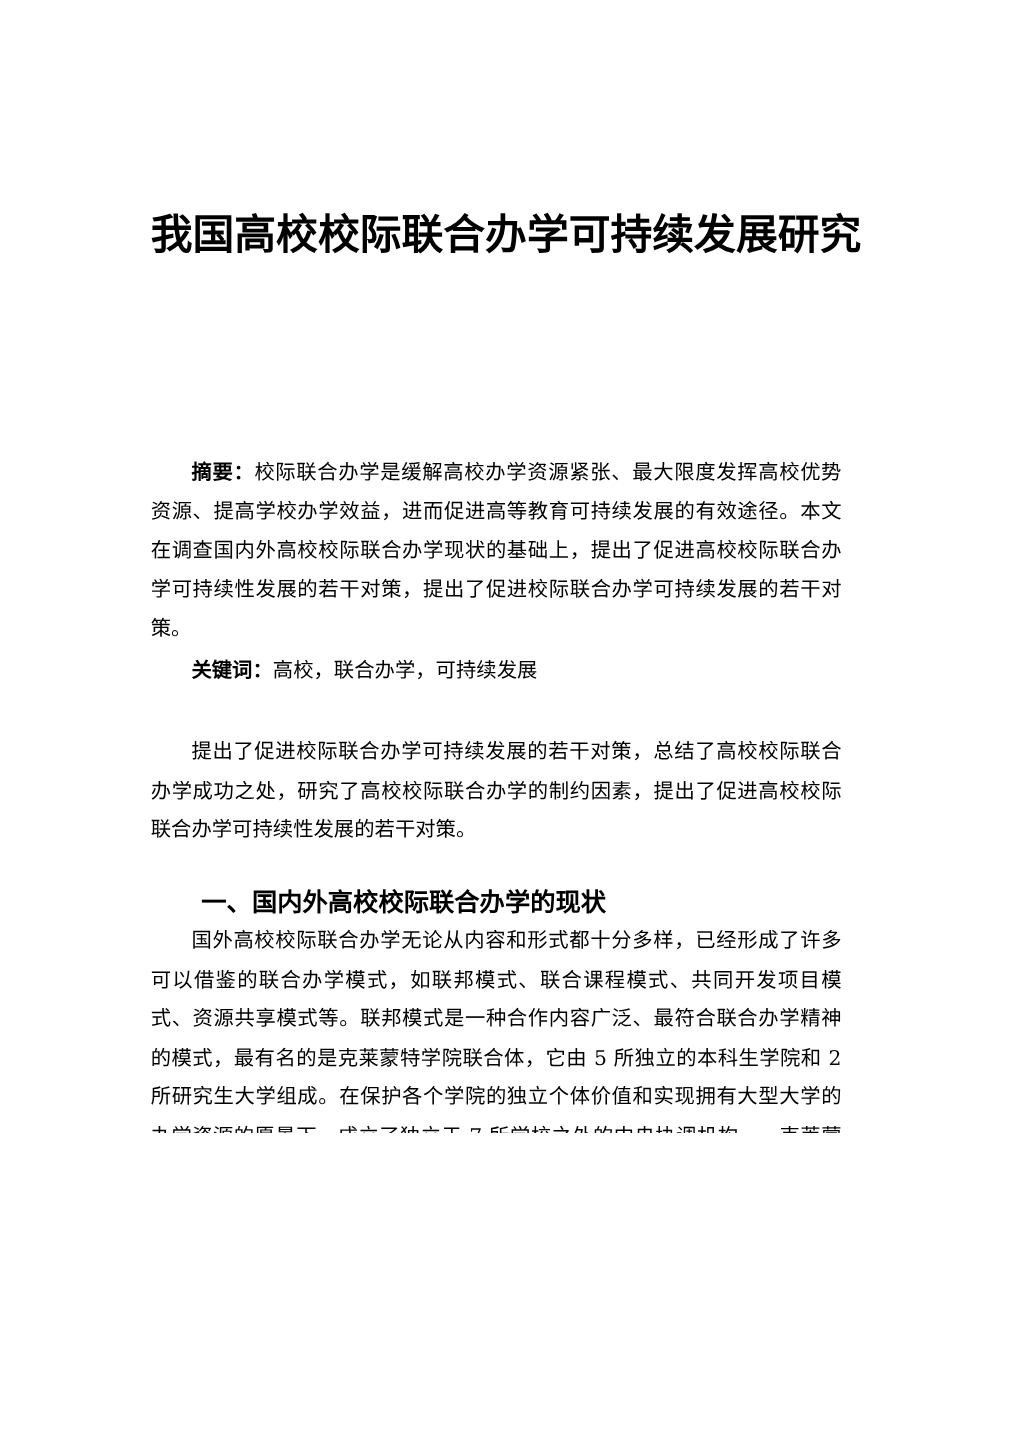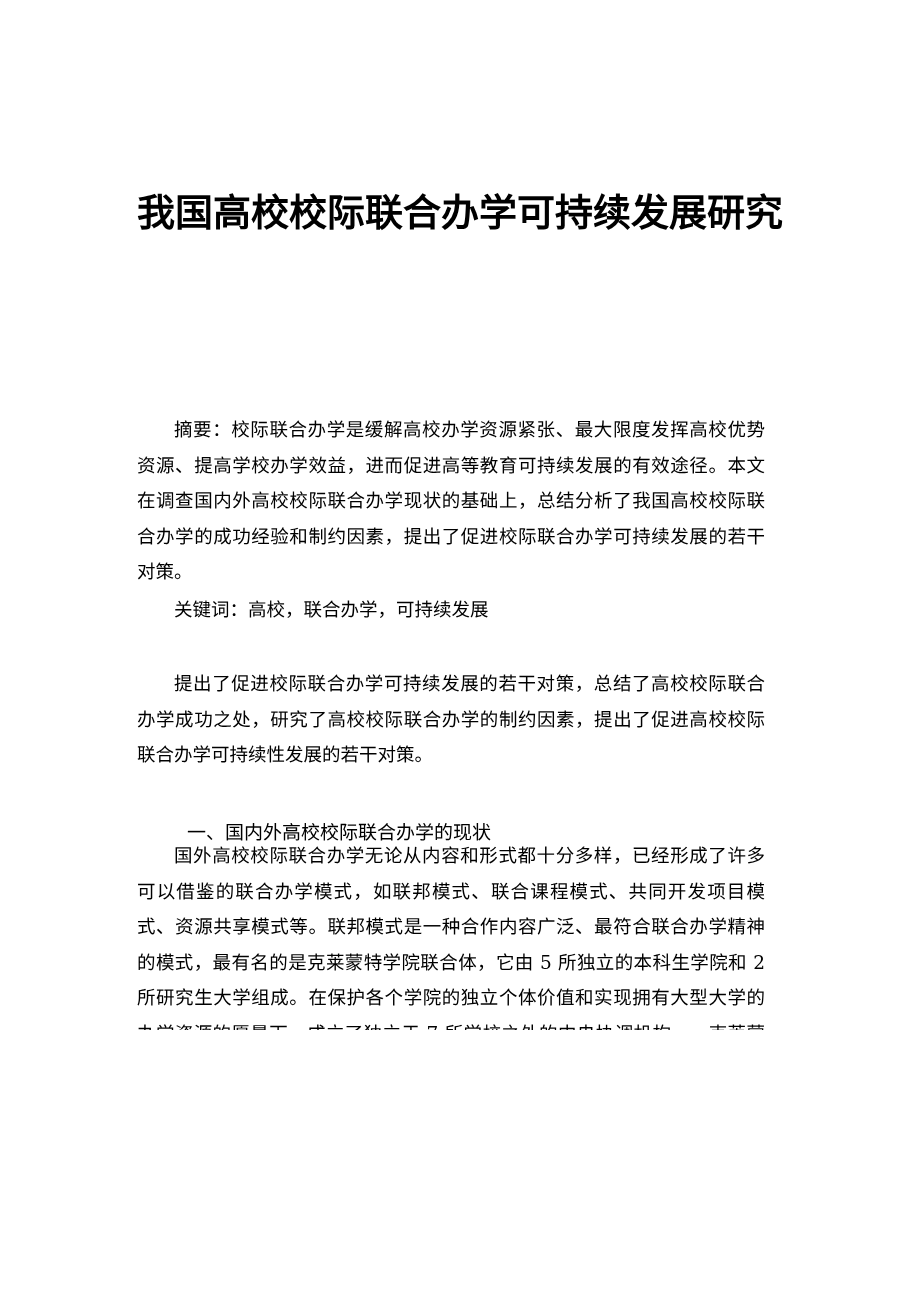--- a/index.html
+++ b/index.html
@@ -42,40 +42,40 @@
     word-break: break-all;
   }
   .para-abstract  { top: 412px; }
   .para-keywords  { top: 592px; text-align: right; }
   .para-intro     { top: 666px; }
   .section-heading {
     position: absolute;
     top: 803px;
     left: 137px;
     width: 628px;
-    margin: 12px;
-    font-size: 19px;
-    font-weight: normal;
+    margin: 0;
+    font-size: 23px;
+    font-weight: bold;
     line-height: 35.5px;
     text-indent: 2em;
     white-space: nowrap;
   }
   .para-body      { top: 838px; }
   .run-label {
-    font-weight: normal;
+    font-weight: bold;
   }
 </style>
 </head>
 <body>
 
 <div class="page">
 
   <h1 class="doc-title">我国高校校际联合办学可持续发展研究</h1>
 
-  <p class="para para-abstract"><span class="run-label">摘要：</span><span>校际联合办学是缓解高校办学资源紧张、最大限度发挥高校优势资源、提高学校办学效益，进而促进高等教育可持续发展的有效途径。本文在调查国内外高校校际联合办学现状的基础上，总结分析了我国高校校际联合办学的成功经验和制约因素，提出了促进校际联合办学可持续发展的若干对策。</span></p>
+  <p class="para para-abstract"><span class="run-label">摘要：</span><span>校际联合办学是缓解高校办学资源紧张、最大限度发挥高校优势资源、提高学校办学效益，进而促进高等教育可持续发展的有效途径。本文在调查国内外高校校际联合办学现状的基础上，提出了促进高校校际联合办学可持续性发展的若干对策，提出了促进校际联合办学可持续发展的若干对策。</span></p>
 
   <p class="para para-keywords"><span class="run-label">关键词：</span><span>高校，联合办学，可持续发展</span></p>
 
   <p class="para para-intro">提出了促进校际联合办学可持续发展的若干对策，总结了高校校际联合办学成功之处，研究了高校校际联合办学的制约因素，提出了促进高校校际联合办学可持续性发展的若干对策。</p>
 
   <h2 class="section-heading">一、国内外高校校际联合办学的现状</h2>
 
   <p class="para para-body">国外高校校际联合办学无论从内容和形式都十分多样，已经形成了许多可以借鉴的联合办学模式，如联邦模式、联合课程模式、共同开发项目模式、资源共享模式等。联邦模式是一种合作内容广泛、最符合联合办学精神的模式，最有名的是克莱蒙特学院联合体，它由 5 所独立的本科生学院和 2 所研究生大学组成。在保护各个学院的独立个体价值和实现拥有大型大学的办学资源的愿景下，成立了独立于 7 所学校之外的中央协调机构——克莱蒙特大学联盟。这个机构有一个监督理事会，并设立了 10 多个特别委员会，从而形成一个工作网络，各个学院在该机构的协调下开展十分灵活的合作，包括跨学院注册、跨学</p>
 
 </div>

